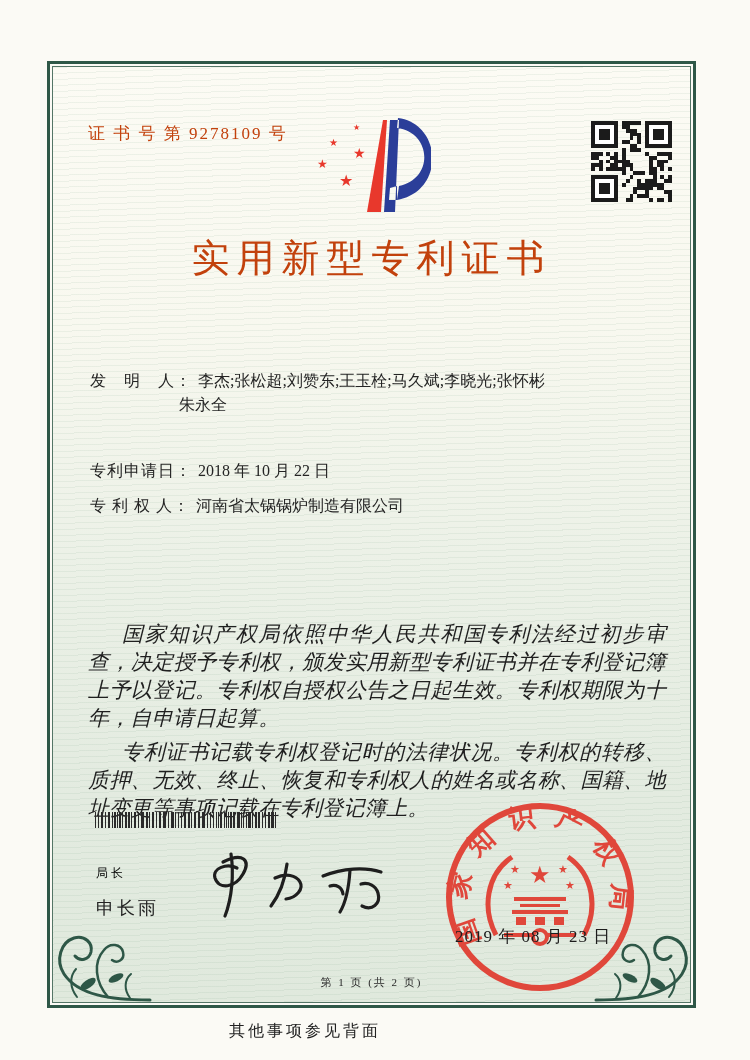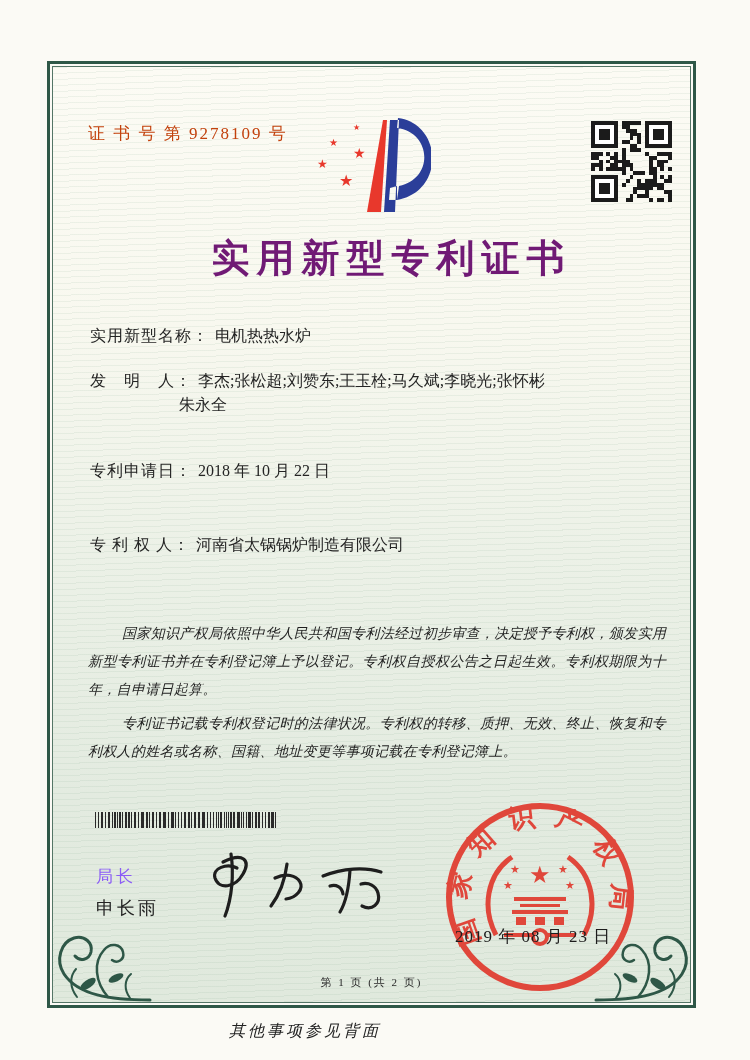--- a/index.html
+++ b/index.html
@@ -27,47 +27,47 @@
   .content { position:absolute; inset:0; z-index:2; }
 
   
   .certno {
     left:88px; top:122px; font-size:17px; letter-spacing:2px; color:#c2410c;
   }
   .logo { left:313px; top:116px; }
   .qr { left:591px; top:121px; }
   .title {
     left:52px; top:233px; width:639px; text-align:center;
-    font-size:38px; font-weight:bold; letter-spacing:7px; color:#701a75;margin-left:20px;
+    font-size:38px; font-weight:normal; letter-spacing:7px; color:#c2410c;
   }
 
   
   .row { left:90px; font-size:16px; color:#242424; white-space:nowrap; }
   .row .lbl { letter-spacing:1px; }
   .row .val { margin-left:6px; }
   .row2col .pair2 { position:absolute; left:282px; top:0; }
 
   
   .paras {
     left:88px; top:620px; width:578px;
-    font-size:14px; line-height:28px; text-align:justify;
+    font-size:21px; line-height:28px; text-align:justify;
     font-style:italic; color:#1f1f1f; letter-spacing:0.3px;
   }
   .paras p { text-indent:34px; }
   .paras p + p { margin-top:6px; }
 
   
   .barcode { left:95px; top:812px; }
-  .sig-title { left:96px; top:865px; font-family:"Liberation Sans","DejaVu Sans",sans-serif; font-size:17px; letter-spacing:3px; color:#8b5cf6; }
+  .sig-title { left:96px; top:865px; font-family:"Liberation Sans","DejaVu Sans",sans-serif; font-size:12px; letter-spacing:3px; color:#000000; }
   .sig-name  { left:96px; top:896px; font-family:"Liberation Sans","DejaVu Sans",sans-serif; font-size:18px; letter-spacing:3px; color:#222; }
   .signature { left:203px; top:848px; }
   .seal { left:440px; top:797px; opacity:0.92; }
   .seal-date { left:455px; top:925px; font-size:17px; letter-spacing:1px; color:#1c1c1c; z-index:3; }
   .pageinfo { left:52px; top:975px; width:639px; text-align:center; font-size:11px; letter-spacing:2px; color:#2a2a2a; }
-  .backnote { left:0; top:1021px; width:610px; text-align:center; font-size:16px; font-style:italic; letter-spacing:3px; color:#222; }
+  .backnote { left:0; top:1021px; width:610px; text-align:center; font-size:16px; letter-spacing:3px; color:#222; }
 
   .flourish { z-index:2; }
   .fl-left  { left:44px;  top:900px; }
   .fl-right { left:592px; top:900px; transform:scaleX(-1); }
 </style>
 </head>
 <body>
 
 <div class="frame"></div>
 
@@ -217,35 +217,32 @@
       <rect x="14" y="0" width="7" height="7" fill="#1b1b1b"></rect>
       <rect x="15" y="1" width="5" height="5" fill="#ffffff"></rect>
       <rect x="16" y="2" width="3" height="3" fill="#1b1b1b"></rect>
       <rect x="0" y="14" width="7" height="7" fill="#1b1b1b"></rect>
       <rect x="1" y="15" width="5" height="5" fill="#ffffff"></rect>
       <rect x="2" y="16" width="3" height="3" fill="#1b1b1b"></rect>
     </svg>
 
   <div class="abs title">实用新型专利证书</div>
 
-  <div class="abs row" style="top:326px">
-    <span class="lbl">实用新型名称：</span><span class="val">电机热热水炉</span>
-  </div>
 
   <div class="abs row" style="top:371px">
     <span class="lbl">发　明　人：</span><span class="val">李杰;张松超;刘赞东;王玉栓;马久斌;李晓光;张怀彬</span>
   </div>
   <div class="abs row" style="top:395px; left:179px">朱永全</div>
 
 
   <div class="abs row" style="top:461px">
     <span class="lbl">专利申请日：</span><span class="val">2018 年 10 月 22 日</span>
   </div>
 
-  <div class="abs row" style="top:535px">
+  <div class="abs row" style="top:496px">
     <span class="lbl">专 利 权 人：</span><span class="val">河南省太锅锅炉制造有限公司</span>
   </div>
 
 
 
   <div class="abs paras">
     <p>国家知识产权局依照中华人民共和国专利法经过初步审查，决定授予专利权，颁发实用新型专利证书并在专利登记簿上予以登记。专利权自授权公告之日起生效。专利权期限为十年，自申请日起算。</p>
     <p>专利证书记载专利权登记时的法律状况。专利权的转移、质押、无效、终止、恢复和专利权人的姓名或名称、国籍、地址变更等事项记载在专利登记簿上。</p>
   </div>
 

